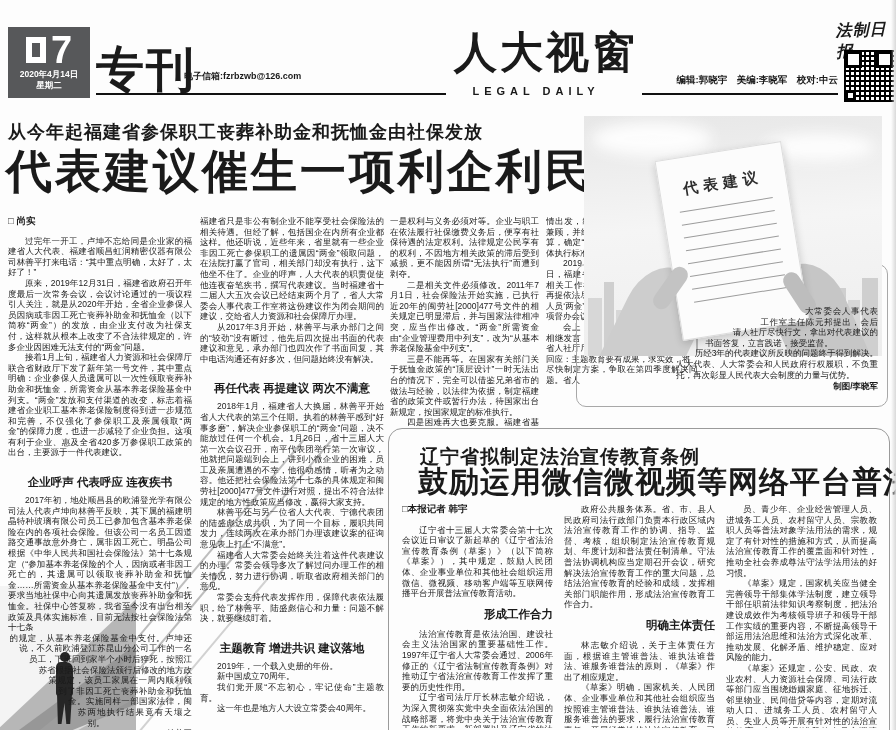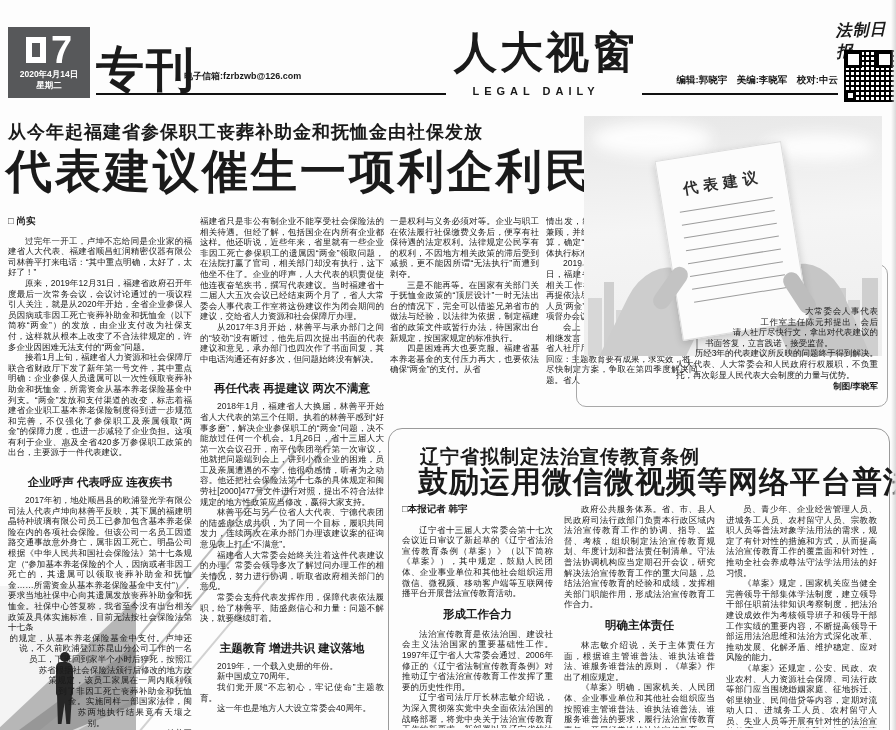--- a/index.html
+++ b/index.html
@@ -94,21 +94,21 @@
   #ray2{left:332px;top:438px;height:430px;transform:rotate(40deg);}
   #ray3{left:282px;top:560px;height:260px;transform:rotate(40deg);opacity:.7;}
 
   
   #box2{left:388px;top:428px;width:502px;height:332px;border:1.5px solid #9a9a9a;border-radius:14px;z-index:2;background:transparent;}
   #b2-kicker{left:420px;top:444px;font-size:19px;font-weight:800;letter-spacing:1px;z-index:3;}
   #b2-headline{left:418px;top:462px;font-size:30px;font-weight:800;letter-spacing:1px;white-space:nowrap;z-index:3;}
   #b2-cols{left:402px;top:504px;width:476px;height:224px;display:flex;gap:11px;z-index:3;}
   .b2col{width:151px;height:100%;overflow:hidden;text-align:justify;}
   .b2col p{margin:0;font-size:8.5px;line-height:10.6px;text-indent:2em;}
-  .b2col h4{margin:8px 0 7px;font-size:11.5px;text-align:center;font-weight:800;}
+  .b2col h4{margin:8px 0 7px;font-size:11.5px;text-align:right;font-weight:800;}
   .b2col p.byline{margin-bottom:10px !important;}
 
   #page-edge{right:0;top:0;width:5px;height:730px;background:linear-gradient(90deg,transparent,#d9d9d9);z-index:7;}
 </style>
 </head>
 <body>
 
 <div id="page">
 
   <div class="abs" id="pagebox">
@@ -159,20 +159,21 @@
     <p>常委会支持代表发挥作用，保障代表依法履职，给了林善平、陆盛彪信心和力量：问题不解决，就要继续盯着。</p>
     <h3>主题教育 增进共识 建议落地</h3>
     <p>2019年，一个载入史册的年份。</p>
     <p>新中国成立70周年。</p>
     <p>我们党开展“不忘初心，牢记使命”主题教育。</p>
     <p>这一年也是地方人大设立常委会40周年。</p>
   </div>
 
   <div class="col" id="col3">
     <p class="noind">一是权利与义务必须对等。企业与职工在依法履行社保缴费义务后，便享有社保待遇的法定权利。法律规定公民享有的权利，不因地方相关政策的滞后受到减损，更不能因所谓“无法执行”而遭到剥夺。</p>
+    <p>二是相关文件必须修改。2011年7月1日，社会保险法开始实施，已执行近20年的闽劳社[2000]477号文件的相关规定已明显滞后，并与国家法律相冲突，应当作出修改。“两金”所需资金由“企业管理费用中列支”，改为“从基本养老保险基金中列支”。</p>
     <p>三是不能再等。在国家有关部门关于抚恤金政策的“顶层设计”一时无法出台的情况下，完全可以借鉴兄弟省市的做法与经验，以法律为依据，制定福建省的政策文件或暂行办法，待国家出台新规定，按国家规定的标准执行。</p>
     <p>四是困难再大也要克服。福建省基本养老基金的支付压力再大，也要依法确保“两金”的支付。从省</p>
   </div>
 
   <div class="col" id="col4">
     <div id="wrapR"></div>
     <p class="noind">情出发，统筹兼顾，并经过测算，确定“两金”具体执行标准。</p>
     <p>2019年8月30日，福建省人大常委会相关工作机构举行“关于再提依法尽快解决城镇参保人员‘两金’问题的代表建议”专项督办会议。</p>
     <p>会上，林善平、陆盛彪代表相继发言，情真意切，据理力争。省人社厅厅长林卫宏认真听会，积极回应：主题教育要有成果，求实效，将尽快制定方案，争取在第四季度解决问题。省人</p>
   </div>

